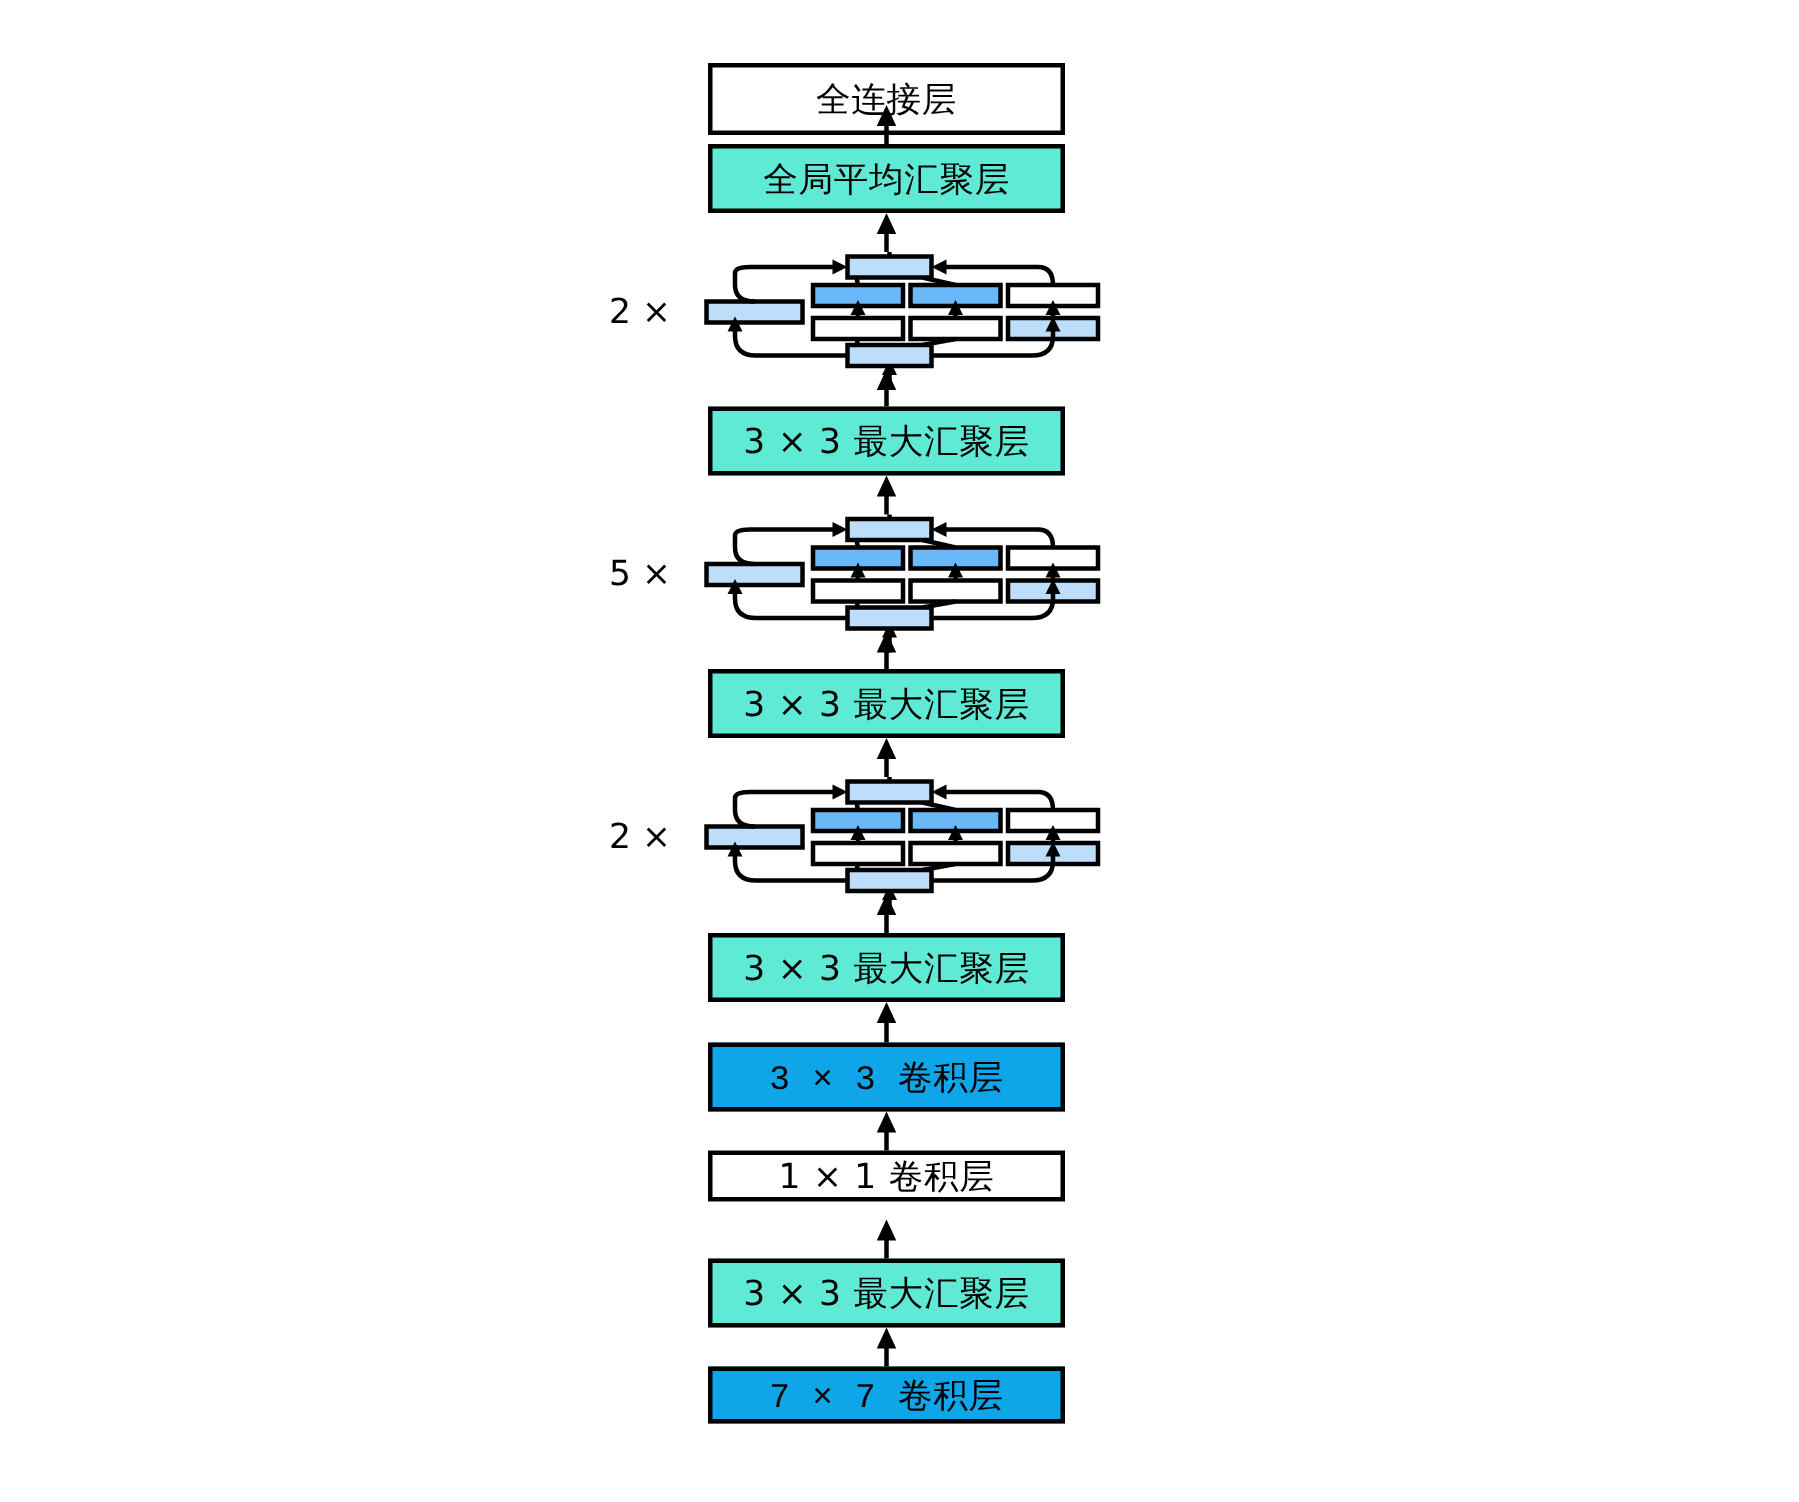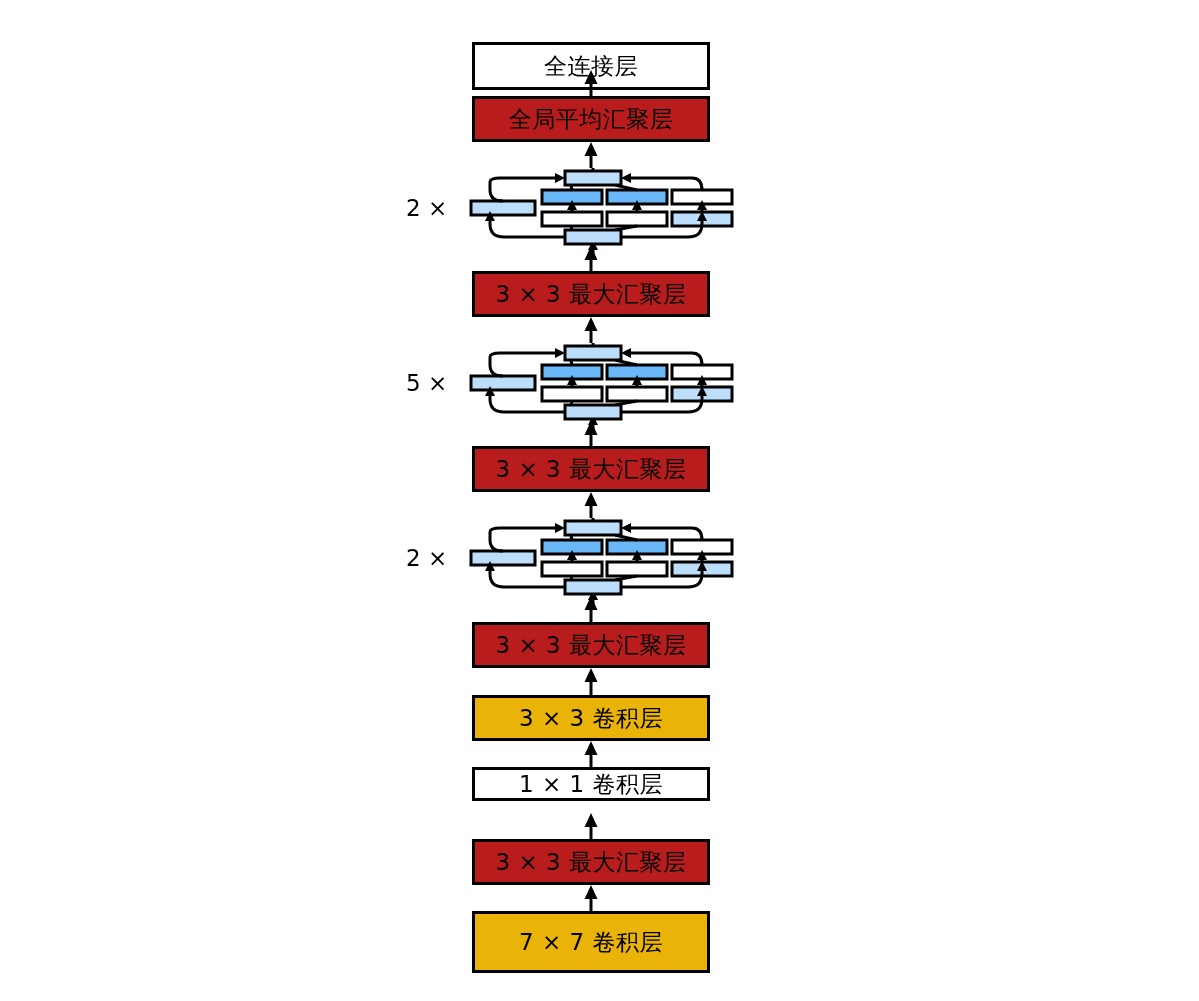--- a/index.html
+++ b/index.html
@@ -27,22 +27,22 @@
     border: 3px solid #000000;
     display: flex;
     align-items: center;
     justify-content: center;
     font-size: 23px;
     color: #000000;
     letter-spacing: 0.5px;
     white-space: nowrap;
   }
   .fill-white  { background: #ffffff; }
-  .fill-light  { background: #b91c1c; }
-  .fill-dark   { background: #eab308; }
+  .fill-light  { background: #5eead4; }
+  .fill-dark   { background: #0ea5e9; font-family: Liberation Mono, monospace; }
 
   .rep-label {
     position: absolute;
     font-size: 23px;
     color: #000000;
     white-space: nowrap;
   }
   .inception-wrap {
     position: absolute;
     left: 466px;
@@ -164,21 +164,21 @@
         <polygon points="155,10 165,5 165,15" fill="#000000"></polygon>
         <rect x="99" y="3" width="56" height="14" fill="#bcdefb" stroke="#000000" stroke-width="3"></rect>
         <rect x="99" y="62" width="56" height="14" fill="#bcdefb" stroke="#000000" stroke-width="3"></rect>
       </svg>
     </div>
     <div class="rep-label" style="left: 406px; top: 545px;">2 ×</div>
     <div class="layer-box fill-light" style="top: 622px; height: 46px;">3 × 3 最大汇聚层</div>
     <div class="layer-box fill-dark" style="top: 695px; height: 46px;">3 × 3 卷积层</div>
     <div class="layer-box fill-white" style="top: 767px; height: 34px;">1 × 1 卷积层</div>
     <div class="layer-box fill-light" style="top: 839px; height: 46px;">3 × 3 最大汇聚层</div>
-    <div class="layer-box fill-dark" style="top: 911px; height: 62px;">7 × 7 卷积层</div>
+    <div class="layer-box fill-dark" style="top: 911px; height: 38px;">7 × 7 卷积层</div>
     <svg width="30" height="28" style="position: absolute; left: 576px; top: 885px;">
       <path d="M15,26 L15,11" stroke="#000000" stroke-width="3" fill="none"></path>
       <polygon points="15,0 8.5,14 21.5,14" fill="#000000"></polygon>
     </svg>
     <svg width="30" height="28" style="position: absolute; left: 576px; top: 813px;">
       <path d="M15,26 L15,11" stroke="#000000" stroke-width="3" fill="none"></path>
       <polygon points="15,0 8.5,14 21.5,14" fill="#000000"></polygon>
     </svg>
     <svg width="30" height="28" style="position: absolute; left: 576px; top: 741px;">
       <path d="M15,26 L15,11" stroke="#000000" stroke-width="3" fill="none"></path>

